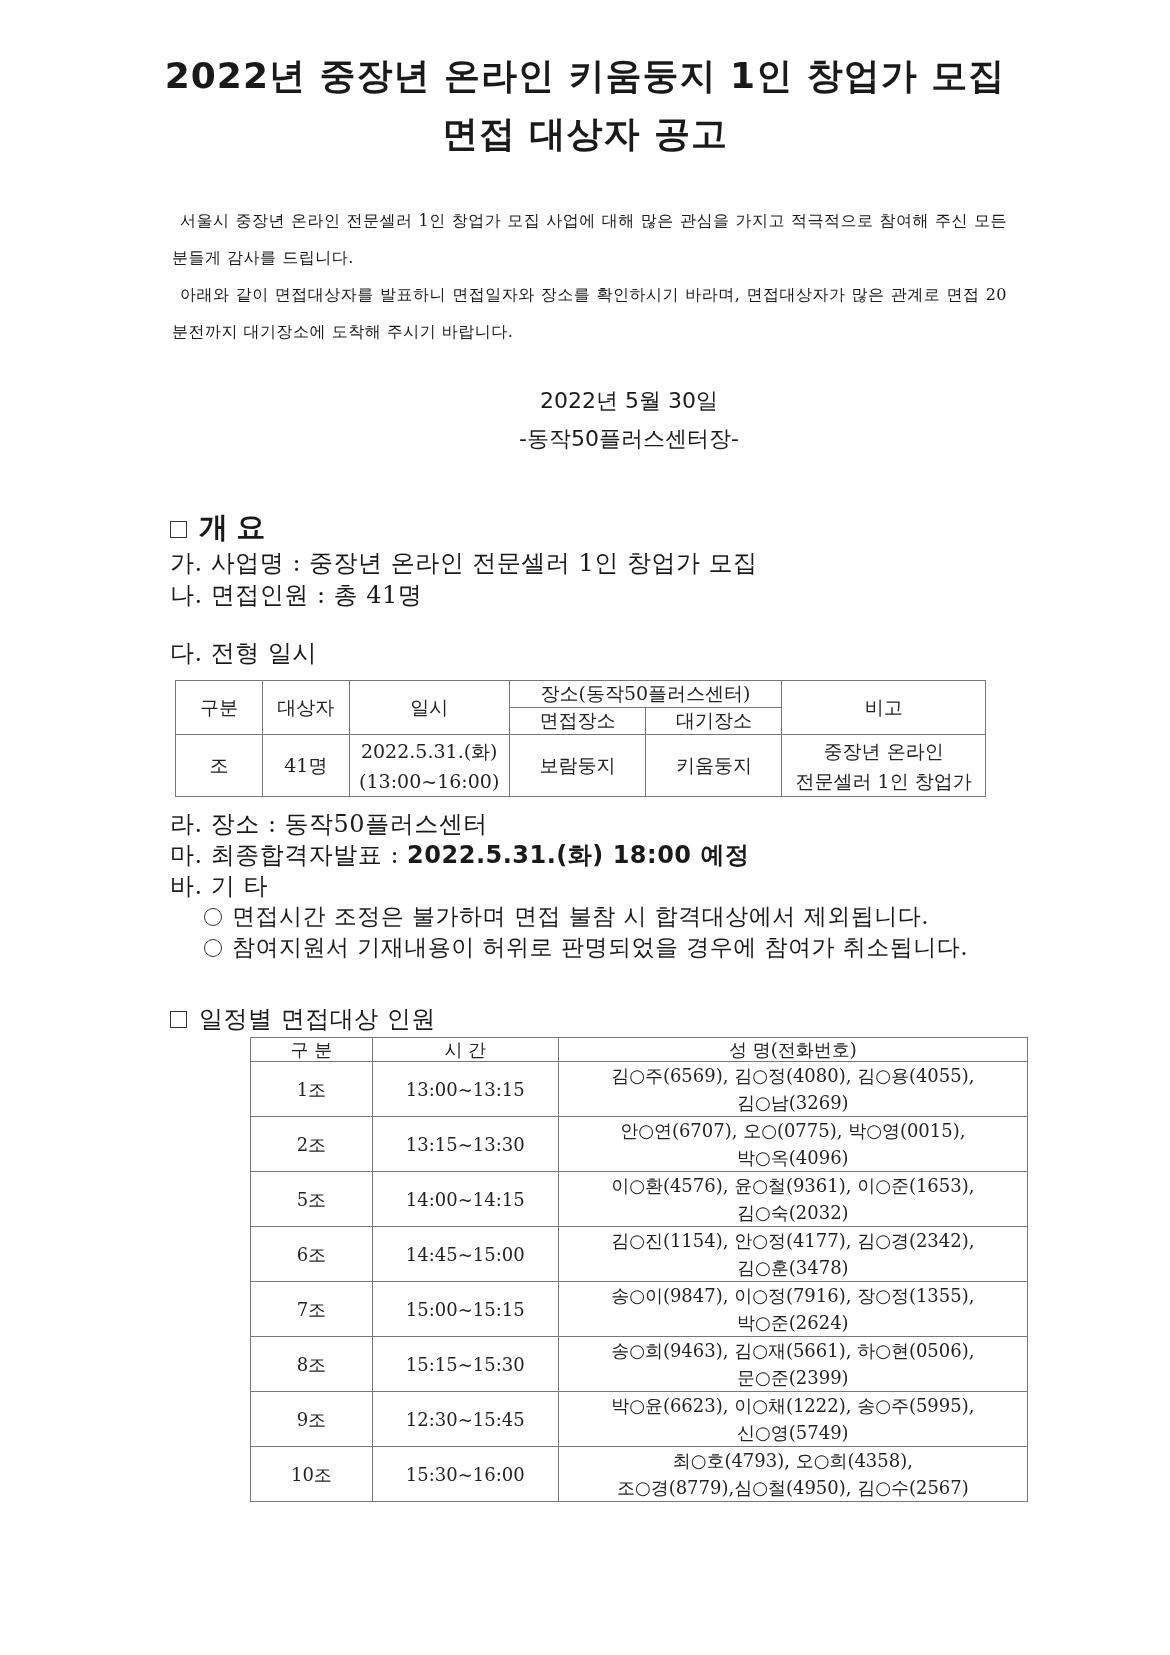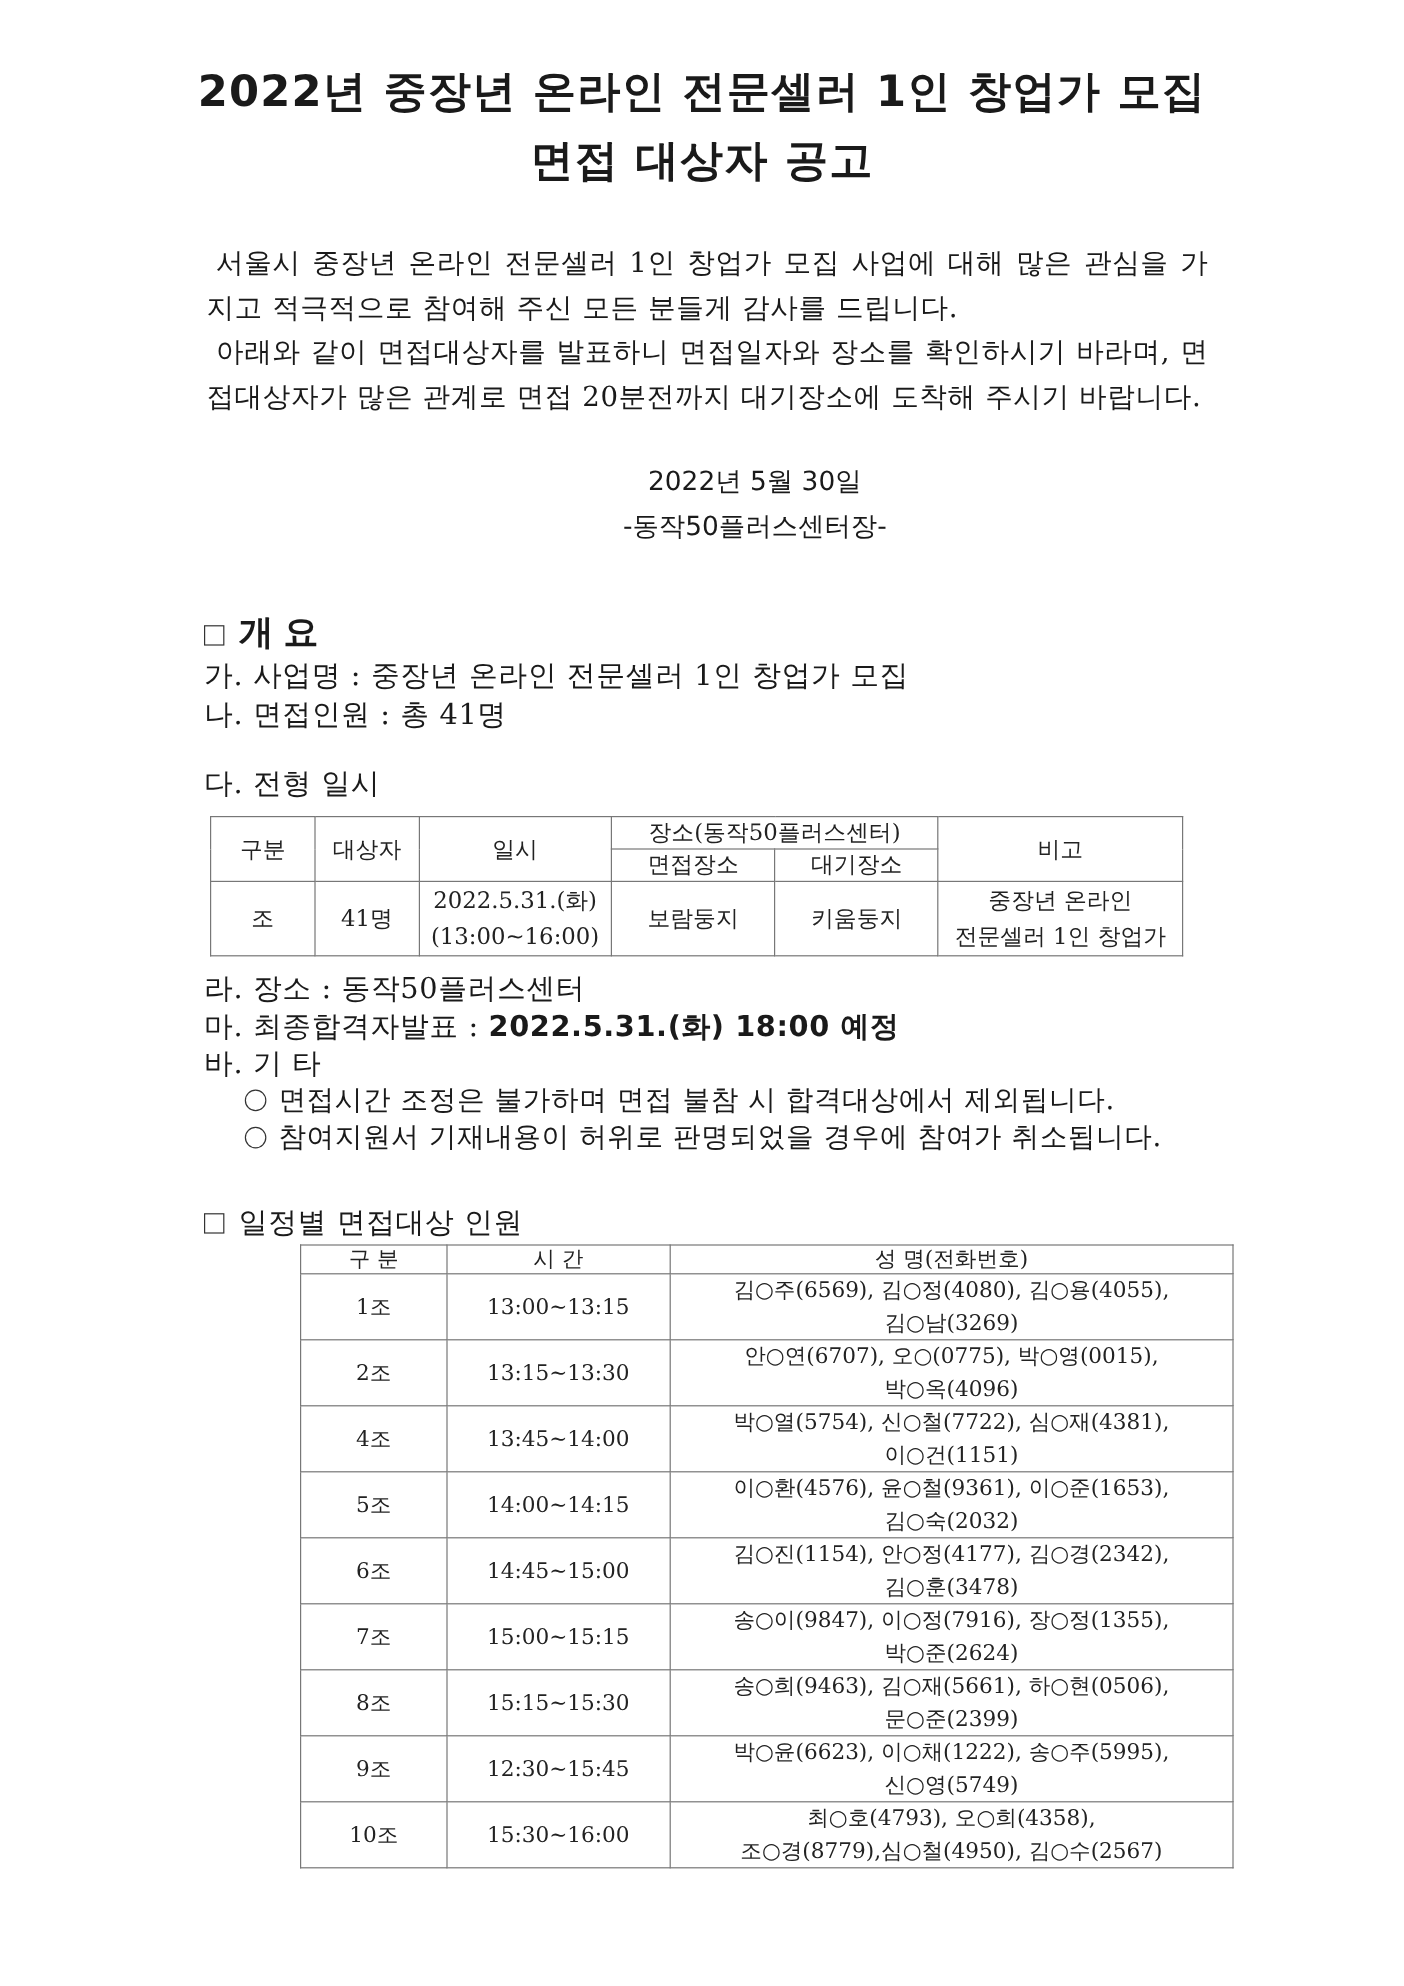--- a/index.html
+++ b/index.html
@@ -8,21 +8,21 @@
       font-family: "DejaVu Serif", "Liberation Serif", serif;
       color: #1a1a1a;
     }
     .abs { position: absolute; }
     .title {
       left: 0; width: 1170px; text-align: center;
       font-family: "DejaVu Sans", "Liberation Sans", sans-serif;
       font-weight: bold; font-size: 36px; letter-spacing: 1px;
     }
     .para {
-      left: 172px; width: 835px; font-size: 23px; line-height: 37px;
+      left: 172px; width: 835px; font-size: 16px; line-height: 37px;
       text-align: justify; letter-spacing: 0.5px;
     }
     .center-line {
       left: 0; width: 1170px; text-align: center; font-size: 22px;
       font-family: "DejaVu Sans", "Liberation Sans", sans-serif;
       padding-left: 44px;
     }
     .line { left: 170px; font-size: 24px; letter-spacing: 0.5px; white-space: nowrap; }
     .bold { font-weight: bold; font-family: "DejaVu Sans", "Liberation Sans", sans-serif; }
     .box-icon {
@@ -41,21 +41,21 @@
       font-family: "DejaVu Serif", "Liberation Serif", serif;
     }
     .t1 td, .t1 th { font-size: 19px; }
     .t1 .line2 { display: block; line-height: 30px; }
     .t2 td, .t2 th { font-size: 18px; line-height: 27px; }
     .t2 th { line-height: 22px; }
   </style>
 </head>
 <body>
 
-<div class="abs title" style="top:52px;">2022년 중장년 온라인 전문셀러 1인 창업가 모집</div>
+<div class="abs title" style="top:52px;">2022년 중장년 온라인 키움둥지 1인 창업가 모집</div>
 <div class="abs title" style="top:110px;">면접 대상자 공고</div>
 
 <div class="abs para" style="top:202px; text-indent:8px;">서울시 중장년 온라인 전문셀러 1인 창업가 모집 사업에 대해 많은 관심을 가지고 적극적으로 참여해 주신 모든 분들게 감사를 드립니다.</div>
 <div class="abs para" style="top:276px; text-indent:8px;">아래와 같이 면접대상자를 발표하니 면접일자와 장소를 확인하시기 바라며, 면접대상자가 많은 관계로 면접 20분전까지 대기장소에 도착해 주시기 바랍니다.</div>
 
 <div class="abs center-line" style="top:386px;">2022년 5월 30일</div>
 <div class="abs center-line" style="top:424px;">-동작50플러스센터장-</div>
 
 <div class="abs line bold" style="top:508px; font-size:29px;font-family:Liberation Serif, serif;">
   <span class="box-icon"></span><span>개 요</span>
@@ -144,28 +144,20 @@
   <tr style="height:55px;">
     <td>2조</td>
     <td>13:15~13:30</td>
     <td>
       <div>안○연(6707), 오○(0775), 박○영(0015),</div>
       <div>박○옥(4096)</div>
     </td>
   </tr>
 
 
-  <tr style="height:55px;">
-    <td>4조</td>
-    <td>13:45~14:00</td>
-    <td>
-      <div>박○열(5754), 신○철(7722), 심○재(4381),</div>
-      <div>이○건(1151)</div>
-    </td>
-  </tr>
 
   <tr style="height:55px;">
     <td>5조</td>
     <td>14:00~14:15</td>
     <td>
       <div>이○환(4576), 윤○철(9361), 이○준(1653),</div>
       <div>김○숙(2032)</div>
     </td>
   </tr>
 

